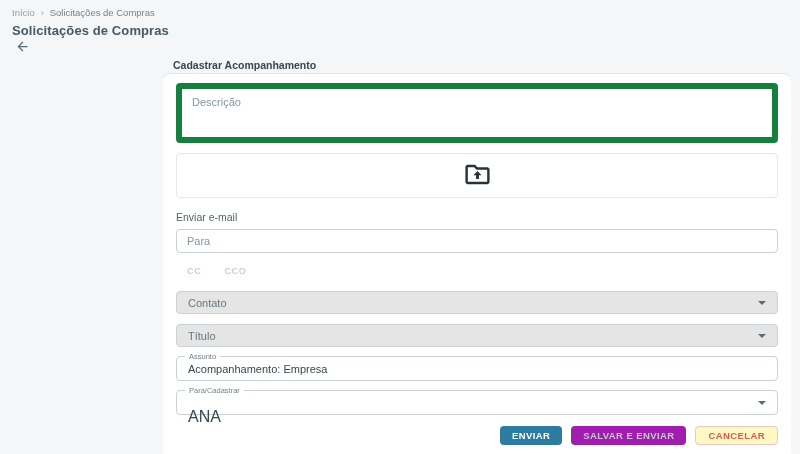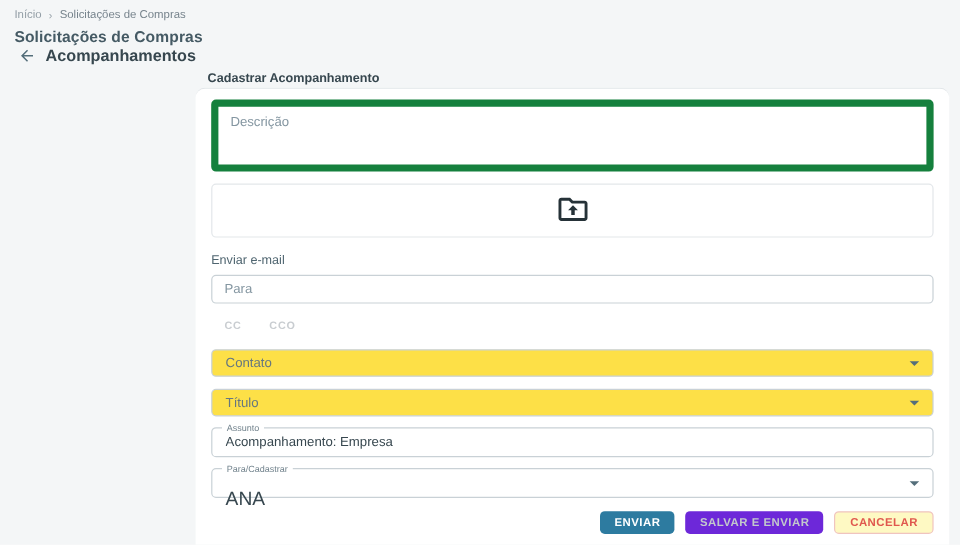--- a/index.html
+++ b/index.html
@@ -67,21 +67,21 @@
   .cc-btn {
     background:none; border:none; font-family:inherit;
     font-size:9px; font-weight:700; letter-spacing:0.7px;
     color:#c9cdd1; cursor:pointer; padding:2px 2px;
   }
 
   .select-box {
     height:23px; border:1px solid #c9d1d6; border-radius:4px;
     display:flex; align-items:center; justify-content:space-between;
     padding:0 11px; font-size:11px; color:#66777f; cursor:pointer;
-    background:#fde047;
+    background:#e5e5e5;
   }
   .select-box.mt-lg { margin-top:13px; }
   .select-box.mt-md { margin-top:10px; }
   .caret {
     width:0; height:0;
     border-left:4px solid transparent; border-right:4px solid transparent;
     border-top:4.5px solid #546e7a;
   }
 
   .outlined-field {
@@ -101,42 +101,41 @@
   }
   .outlined-field .value-text { font-size:16px; color:#37474f;margin-top:28px; }
 
   .actions { margin-top:11px; display:flex; justify-content:flex-end; gap:9px; }
   .btn {
     height:19px; border-radius:4px; border:none;
     font-family:inherit; font-size:9.5px; font-weight:700; letter-spacing:0.4px;
     padding:0 12px; display:flex; align-items:center; cursor:pointer;
   }
   .btn-save { background:#2d7ba0; color:#ffffff; }
-  .btn-save-send { background:#6d28d9; color:#c3c8cc; cursor:default; }
+  .btn-save-send { background:#a21caf; color:#c3c8cc; cursor:default; }
   .btn-cancel { background:#fef9c3; border:1px solid #f0c4bf; color:#e0584e; }
 </style>
 </head>
 <body>
 
 <div class="top-left">
   <div class="breadcrumb">
     <a>Início</a>
     <span class="sep">›</span>
     <span class="crumb-current">Solicitações de Compras</span>
   </div>
   <div class="page-title">Solicitações de Compras</div>
 </div>
 
 <div class="back-row">
   <span>
     <svg width="15" height="15" viewBox="0 0 24 24" fill="#546e7a">
       <path d="M20 11H7.83l5.59-5.59L12 4l-8 8 8 8 1.41-1.41L7.83 13H20v-2z"></path>
     </svg>
   </span>
-  <span class="back-title">Acompanhamentos</span>
 </div>
 
 <div class="form-header">Cadastrar Acompanhamento</div>
 
 <div class="card">
 
   <textarea class="desc" placeholder="Descrição" style=""></textarea>
 
   <div class="dropzone">
     <span>

